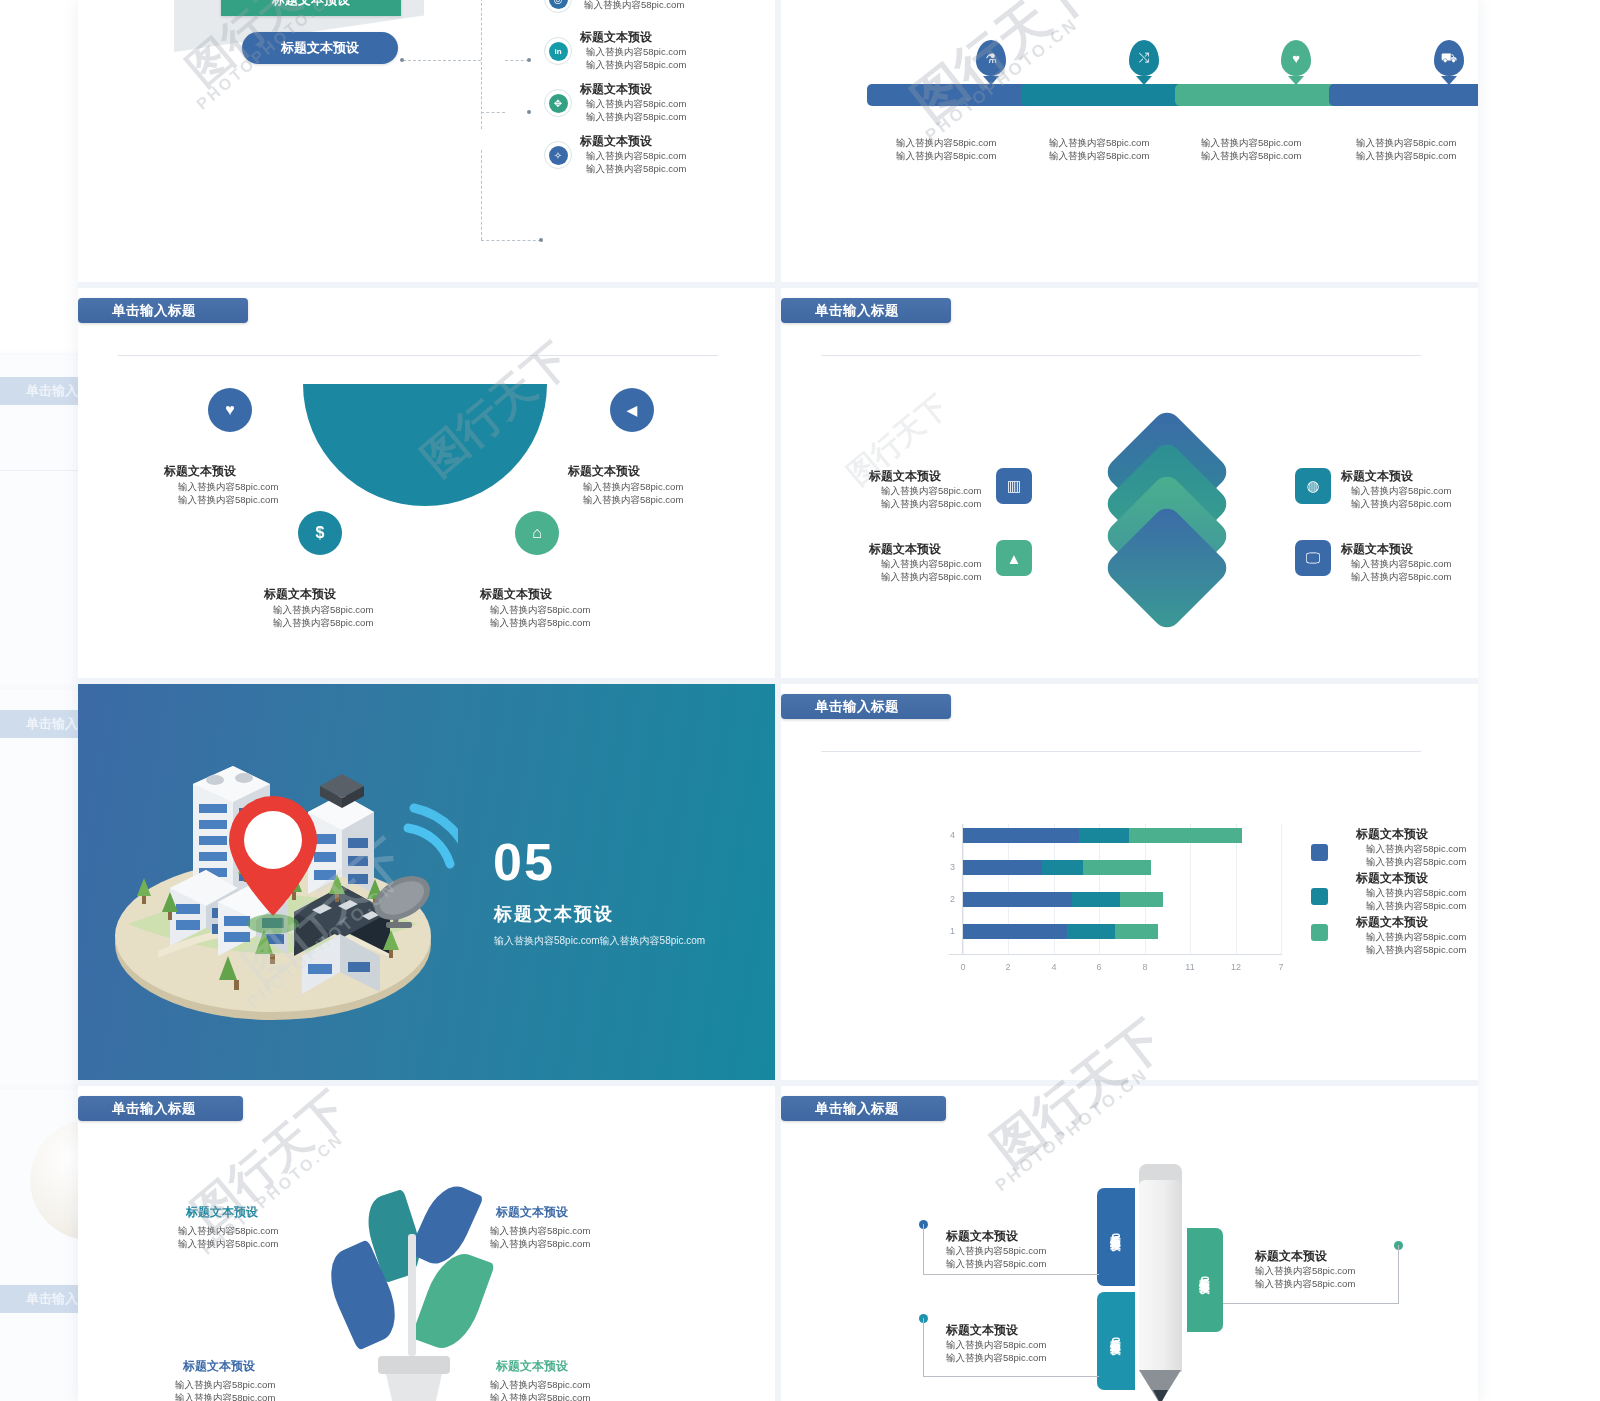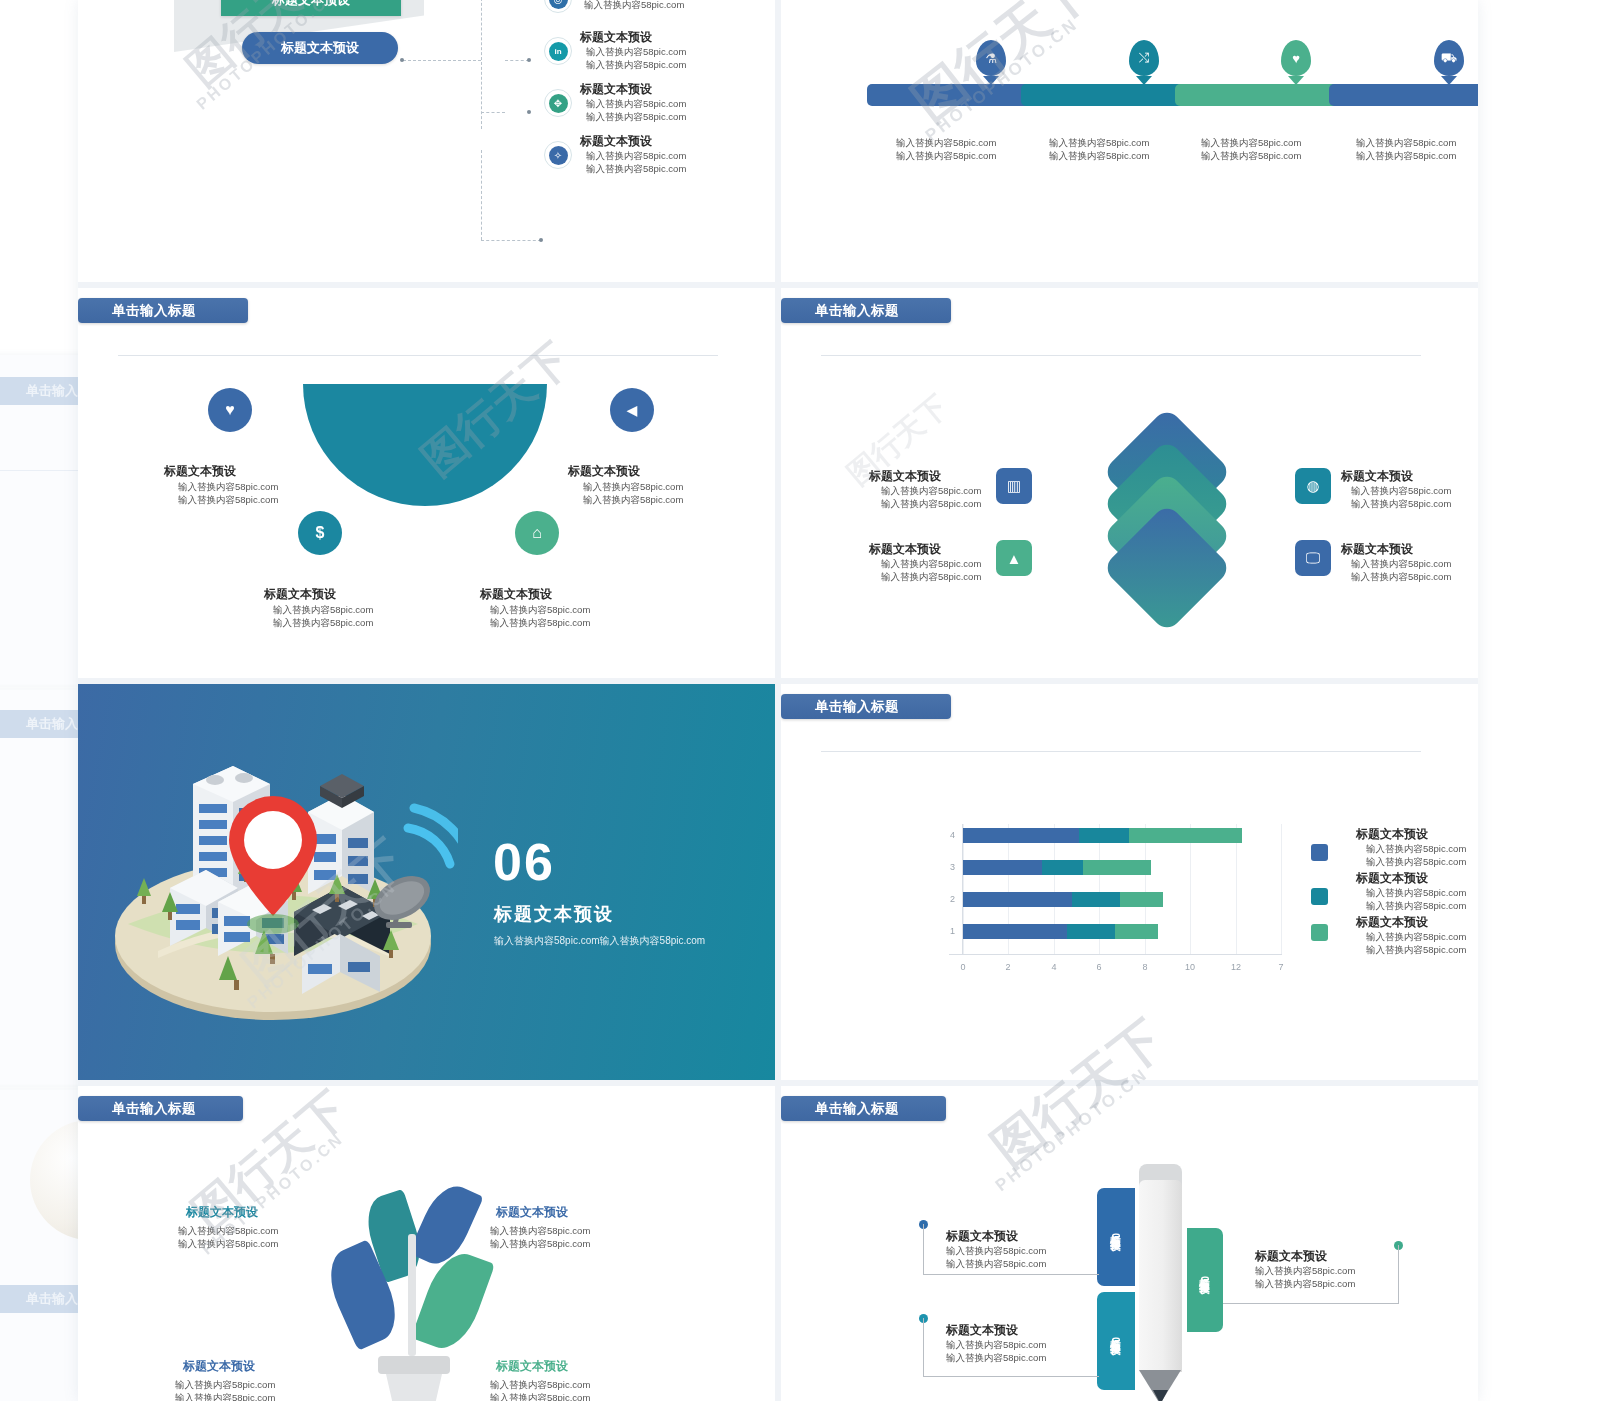--- a/index.html
+++ b/index.html
@@ -410,21 +410,21 @@
       <g fill="none" stroke="#4cc5f2" stroke-width="9" stroke-linecap="round">
         <path d="M310 112 A52 52 0 0 1 352 148" opacity=".95"></path>
         <path d="M316 92 A76 76 0 0 1 374 150" opacity=".9"></path>
       </g>
 
       <path d="M175 80 a44 44 0 0 1 44 44 c0 30 -44 76 -44 76 s-44 -46 -44 -76 a44 44 0 0 1 44 -44 z" fill="#e83c34"></path>
       <circle cx="175" cy="124" r="29" fill="#ffffff"></circle>
       <ellipse cx="175" cy="208" rx="26" ry="10" fill="#54a04a" opacity=".55"></ellipse>
     </svg>
 
-    <div class="num" style="left:415px;top:152px;">06</div>
+    <div class="num" style="left:415px;top:152px;">05</div>
     <div class="st" style="left:416px;top:218px;">标题文本预设</div>
     <div class="sb" style="left:416px;top:250px;">输入替换内容58pic.com输入替换内容58pic.com</div>
   </div>
 
   <div class="slide" id="slide-chart" style="left:703px;top:684px;width:697px;height:396px;">
     <div class="hdr" style="left:0;top:10px;width:170px;">
       <span>单击输入标题</span>
     </div>
     <div class="hr" style="left:40px;top:67px;width:600px;"></div>
 
@@ -458,21 +458,21 @@
       <div class="cylab" style="left:160px;top:242px;">1</div>
       <div class="cbar" style="left:182px;top:240px;width:104px;background:#3b6aa8;"></div>
       <div class="cbar" style="left:286px;top:240px;width:48px;background:#18879c;"></div>
       <div class="cbar" style="left:334px;top:240px;width:43px;background:#4bb08d;"></div>
 
       <div class="ctick" style="left:172px;top:278px;">0</div>
       <div class="ctick" style="left:217px;top:278px;">2</div>
       <div class="ctick" style="left:263px;top:278px;">4</div>
       <div class="ctick" style="left:308px;top:278px;">6</div>
       <div class="ctick" style="left:354px;top:278px;">8</div>
-      <div class="ctick" style="left:399px;top:278px;">10</div>
+      <div class="ctick" style="left:399px;top:278px;">11</div>
       <div class="ctick" style="left:445px;top:278px;">12</div>
       <div class="ctick" style="left:490px;top:278px;">7</div>
     </div>
 
     <div>
       <div class="lgsw" style="left:530px;top:160px;background:#3b6aa8;"></div>
       <div class="t-title" style="position:absolute;left:575px;top:142px;">标题文本预设</div>
       <div class="t-body" style="position:absolute;left:585px;top:158px;">输入替换内容58pic.com</div>
       <div class="t-body" style="position:absolute;left:585px;top:171px;">输入替换内容58pic.com</div>
 

